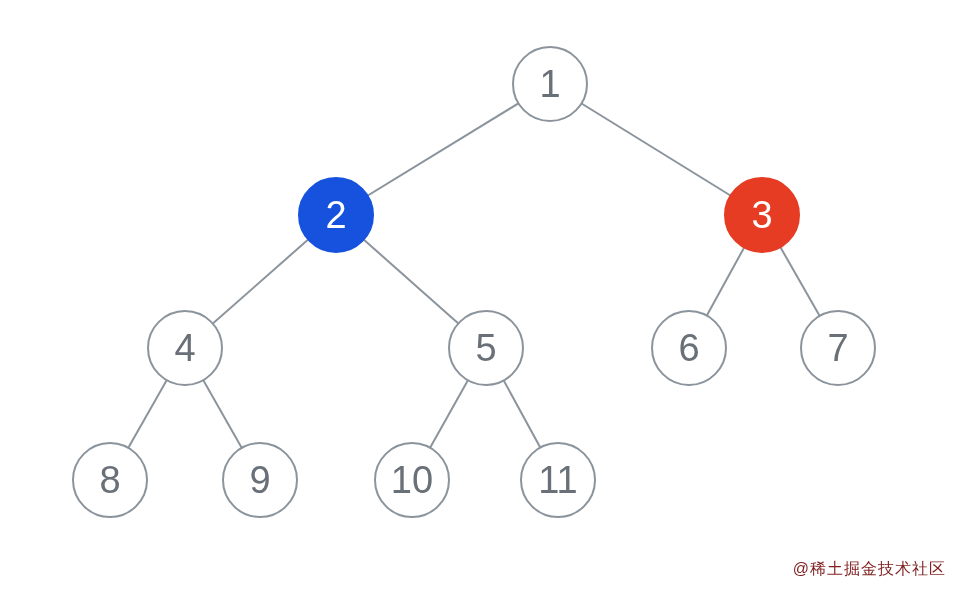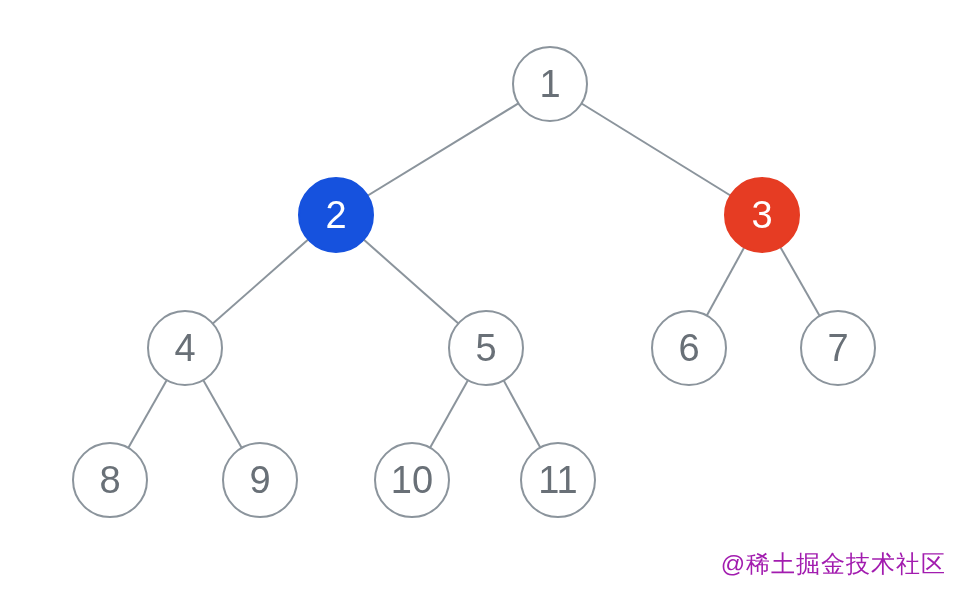--- a/index.html
+++ b/index.html
@@ -24,23 +24,23 @@
   }
   .tree-svg text {
     font-family: "Liberation Sans", sans-serif;
     font-size: 38px;
     text-anchor: middle;
   }
   .watermark {
     position: absolute;
     right: 12px;
     bottom: 14px;
-    font-size: 24px;
+    font-size: 16px;
     letter-spacing: 1px;
-    color: #a21caf;
+    color: #7f1d1d;
     user-select: none;
   }
 </style>
 </head>
 <body>
 
 <div class="canvas">
   <svg class="tree-svg" xmlns="http://www.w3.org/2000/svg" viewBox="0 0 958 594">
       <line x1="550" y1="84" x2="336" y2="215" stroke="#8b949c" stroke-width="2"></line>
       <line x1="550" y1="84" x2="762" y2="215" stroke="#8b949c" stroke-width="2"></line>

